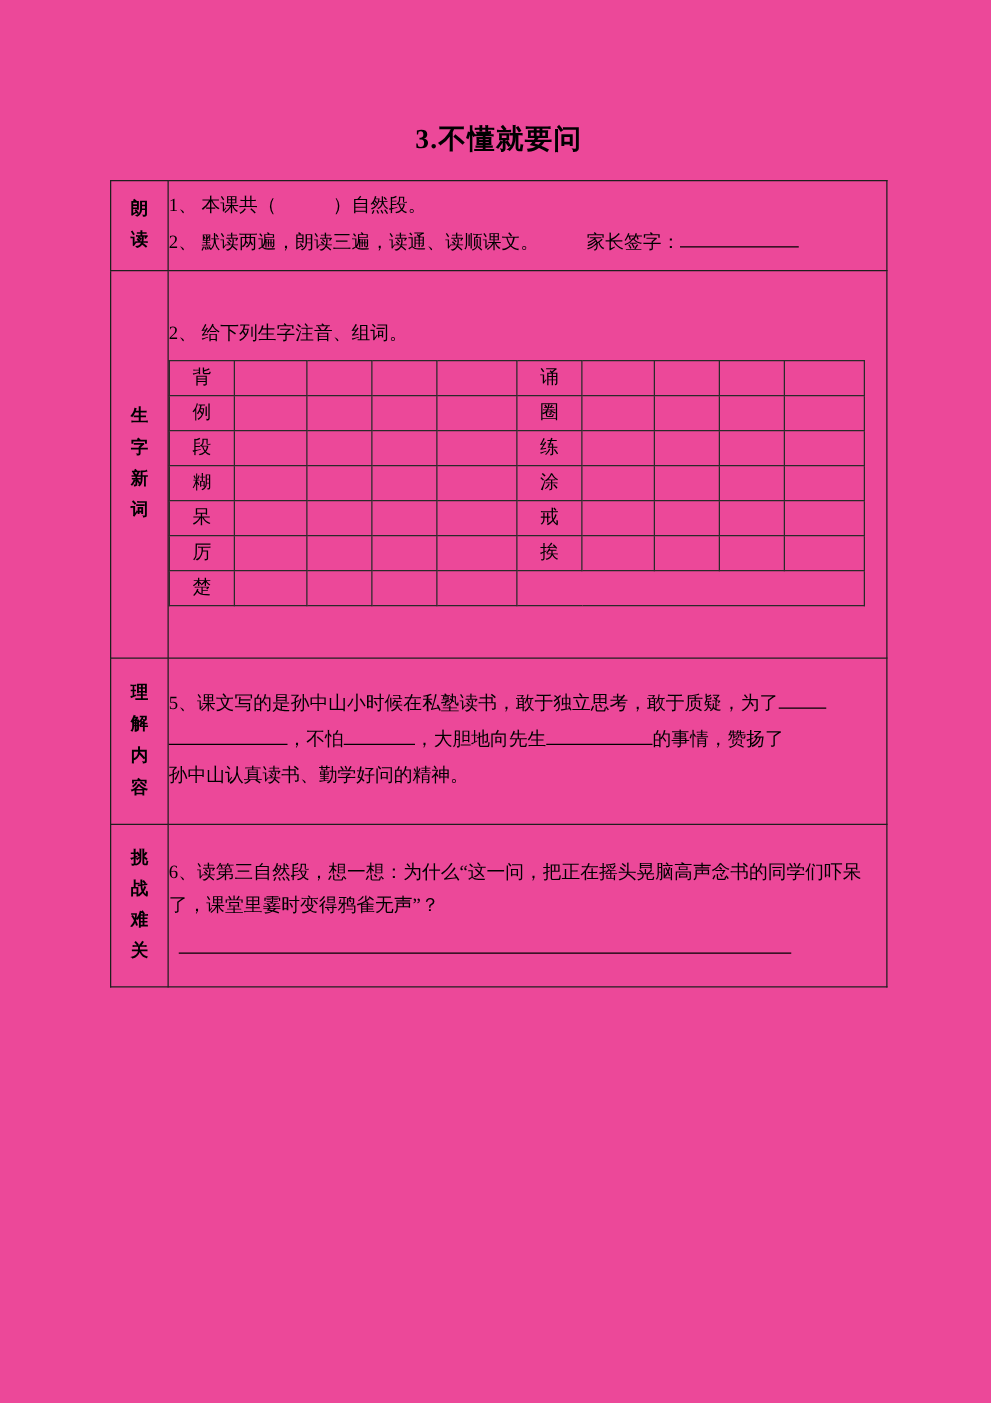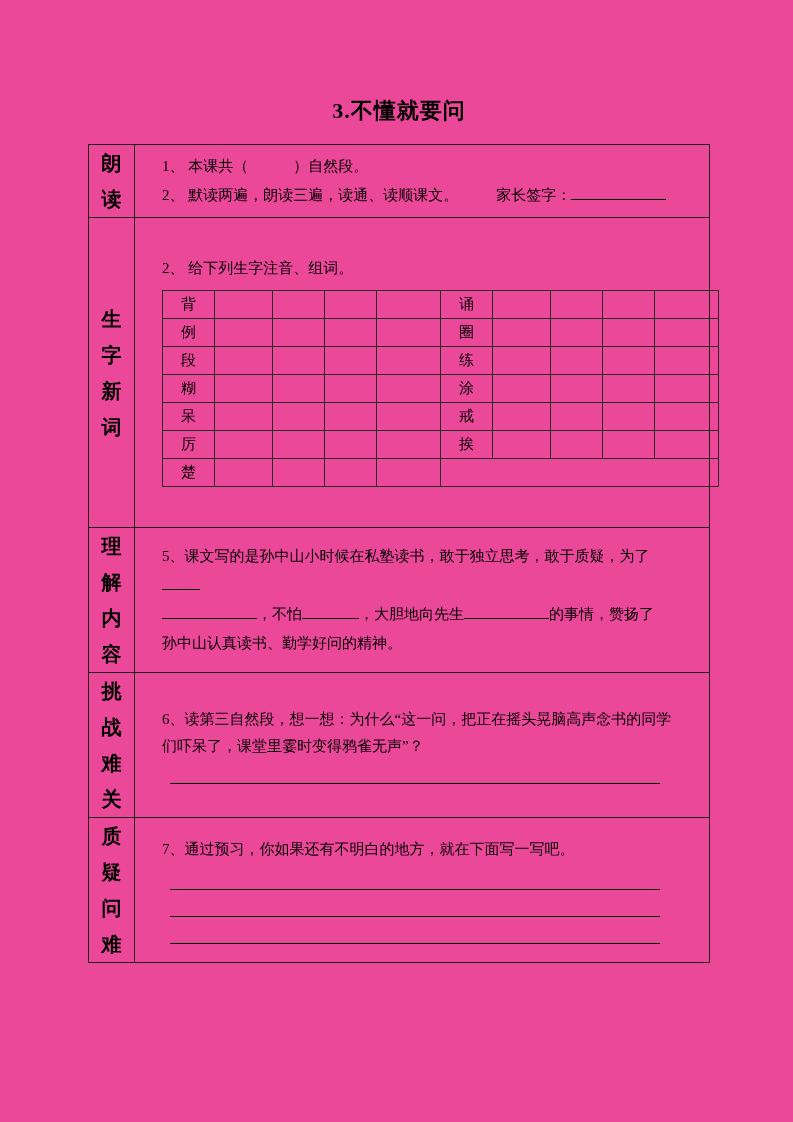--- a/index.html
+++ b/index.html
@@ -10,23 +10,23 @@
     color: #000;
   }
   .page { position: relative; width: 793px; height: 1122px; padding: 96px 0 0 88px; background: #ec4899; }
   .title {
     width: 622px; text-align: center;
     font-size: 22px; font-weight: bold;
     margin-bottom: 18px; letter-spacing: 1px;
   }
   table.main { border-collapse: collapse; width: 622px; table-layout: fixed; }
   table.main > tbody > tr > td { border: 1.6px solid #1f1f1f; vertical-align: middle; }
-  td.lbl { width: 46px; text-align: center; font-weight: bold; font-size: 20px; }
+  td.lbl { width: 46px; text-align: center; font-weight: bold; font-size: 14px; }
   .vlabel { width: 1.15em; margin: 0 auto; word-break: break-all; line-height: 1.8; }
-  td.ct { padding: 6px 27px; font-size: 15px; line-height: 1.95; }
+  td.ct { padding: 6px 0; font-size: 15px; line-height: 1.95; }
   tr.r1 > td { height: 56px; }
   tr.r2 > td { height: 310px; }
   tr.r3 > td { height: 107px; }
   tr.r4 > td { height: 133px; }
   tr.r5 > td { height: 130px; margin-top: 10px; }
   tr.r6 > td { height: 123px; }
 
   .blank {
     display: inline-block; height: 14px;
     border-bottom: 1px solid #000;
@@ -205,27 +205,16 @@
       <tr class="r5">
         <td class="lbl">
           <div class="vlabel">挑战难关</div>
         </td>
         <td class="ct">
           <p class="para">6、读第三自然段，想一想：为什么“这一问，把正在摇头晃脑高声念书的同学们吓呆了，课堂里霎时变得鸦雀无声”？</p>
           <div class="answer-line first"></div>
         </td>
       </tr>
 
-      <tr class="r6">
-        <td class="lbl">
-          <div class="vlabel">质疑问难</div>
-        </td>
-        <td class="ct">
-          <p class="para">7、通过预习，你如果还有不明白的地方，就在下面写一写吧。</p>
-          <div class="answer-line"></div>
-          <div class="answer-line"></div>
-          <div class="answer-line"></div>
-        </td>
-      </tr>
 
     </tbody>
   </table>
 </div>
 
 </body></html>

